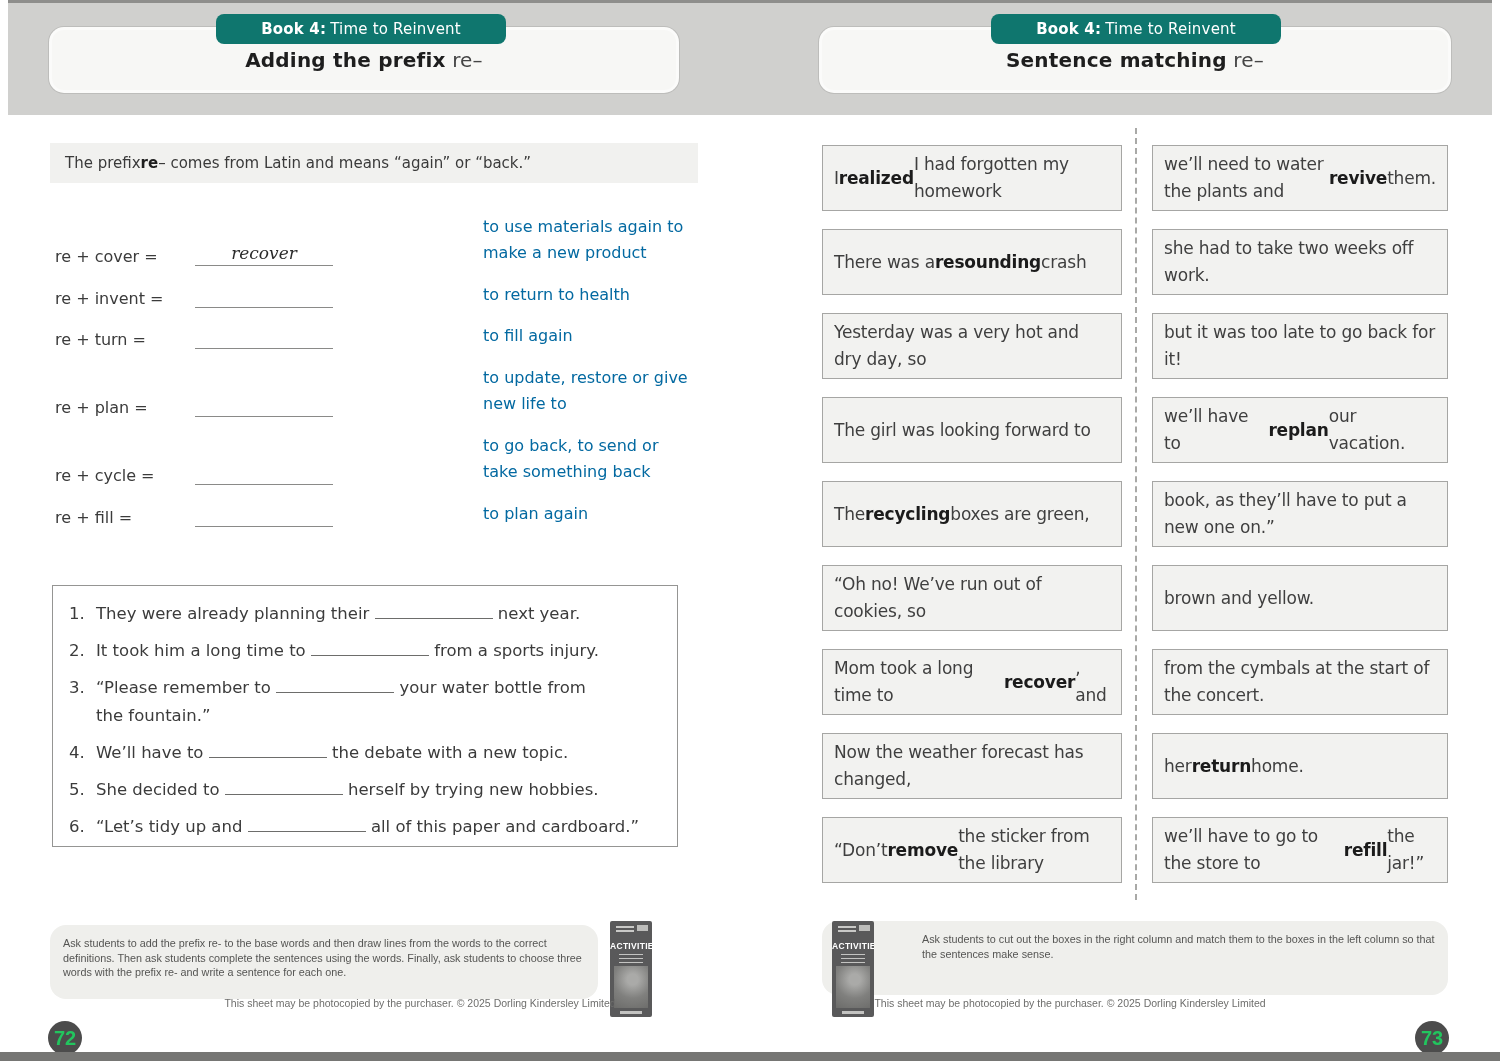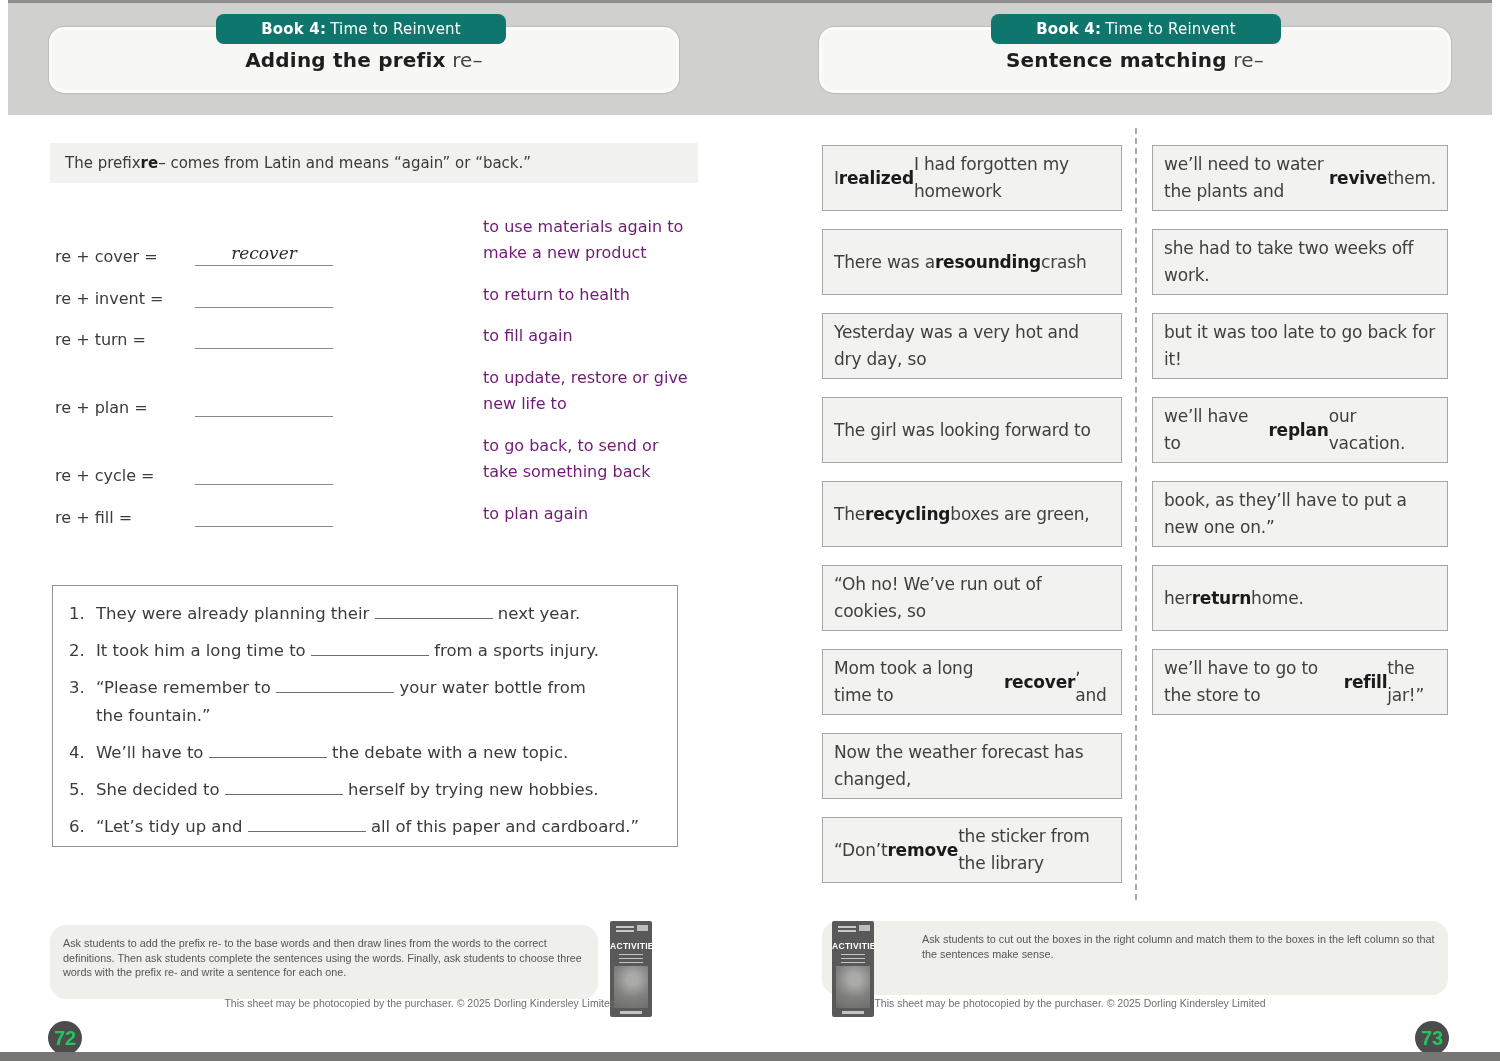--- a/index.html
+++ b/index.html
@@ -38,21 +38,21 @@
   .prefix-row:nth-of-type(2){ min-height:42px; }
   .prefix-row:nth-of-type(3){ min-height:41px; }
   .prefix-row:nth-of-type(4){ min-height:68px; }
   .prefix-row:nth-of-type(5){ min-height:68px; }
   .prefix-row:nth-of-type(6){ min-height:42px; }
   .eq  { width:140px; font-size:16px; color:#3b3b3b; padding-top:2px; }
   .ansline { width:138px; margin-right:150px; border-bottom:1.5px solid #8a8a88;
     height:23px; text-align:center; }
   .answer { font-family:"DejaVu Serif", serif; font-style:italic; font-size:17px;
     color:#2b2b2b; line-height:20px; }
-  .def { flex:1; max-width:205px; font-size:16px; line-height:26px; color:#701a75; }
+  .def { flex:1; max-width:205px; font-size:16px; line-height:26px; color:#0369a1; }
 
   .sentbox { position:absolute; left:52px; top:585px; width:626px; height:262px;
     border:1.5px solid #959593; background:#fff; padding:14px 14px 0 16px; }
   .sentence { display:flex; margin-bottom:9px; font-size:16.5px; line-height:28px; color:#3b3b3b; }
   .snum { width:27px; flex:none; }
   .stext { flex:1; }
   .blank { display:inline-block; width:118px; height:0.95em;
     border-bottom:1.5px solid #6d6d6b; vertical-align:baseline; }
 
   
@@ -236,21 +236,23 @@
         <div class="mbox">we’ll need to water the plants and <b>revive</b> them.</div>
 
         <div class="mbox">she had to take two weeks off work.</div>
 
         <div class="mbox">but it was too late to go back for it!</div>
 
         <div class="mbox">we’ll have to <b>replan</b> our vacation.</div>
 
         <div class="mbox">book, as they’ll have to put a new one on.”</div>
 
-
+        <div class="mbox">brown and yellow.</div>
+
+        <div class="mbox">from the cymbals at the start of the concert.</div>
 
         <div class="mbox">her <b>return</b> home.</div>
 
         <div class="mbox">we’ll have to go to the store to <b>refill</b> the jar!”</div>
       </div>
 
     <div class="instr instr-right">Ask students to cut out the boxes in the right column and match them to the boxes in the left column so that the sentences make sense.</div>
 
     <div class="cover cover-right-pos">
       <span class="cov-top"></span>

